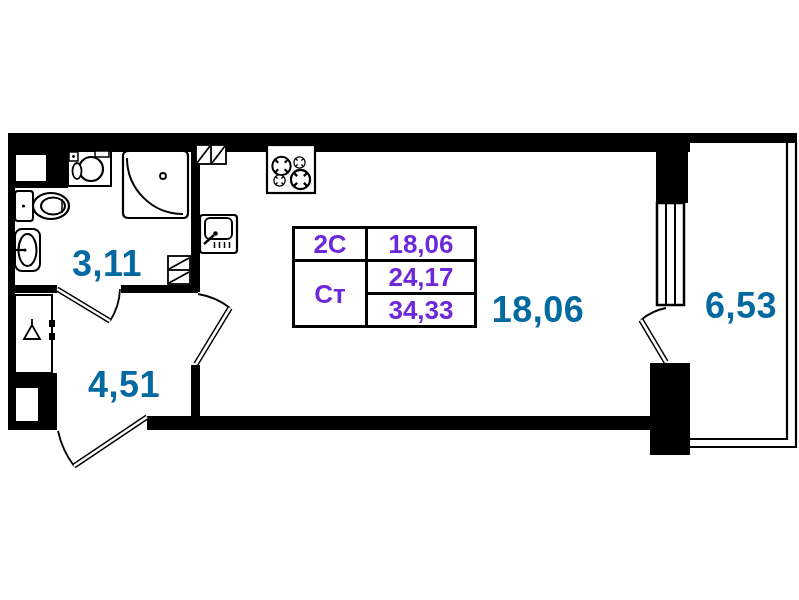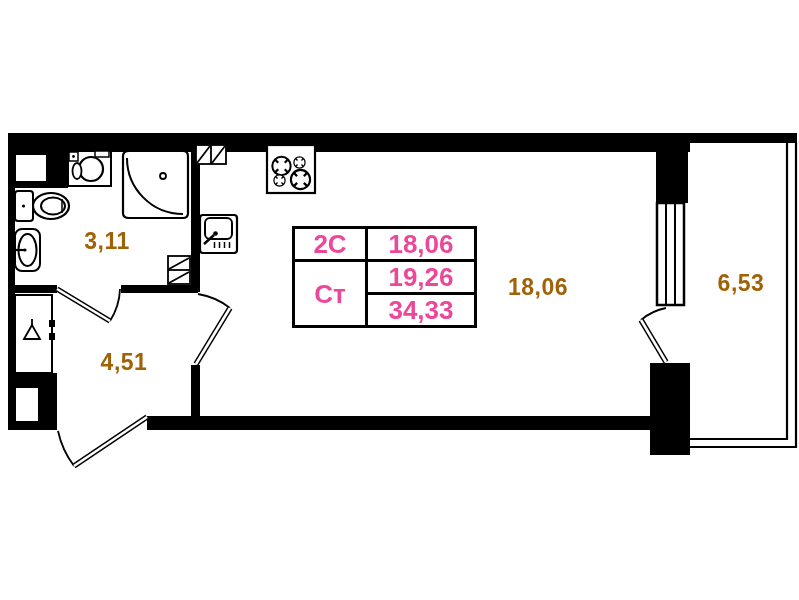--- a/index.html
+++ b/index.html
@@ -3,25 +3,25 @@
 <meta charset="utf-8">
 <style>
   html,body{margin:0;padding:0;background:#ffffff;}
   .stage{
     position:relative;width:799px;height:600px;background:#ffffff;overflow:hidden;
     font-family:"Liberation Sans",sans-serif;color:#0a0a0a;
   }
   .stage svg{position:absolute;left:0;top:0;}
   .room-label{
     position:absolute;transform:translate(-50%,-50%);
-    font-size:23px;font-weight:700;letter-spacing:0.5px;white-space:nowrap;color:#a16207;
+    font-size:36px;font-weight:700;letter-spacing:0.5px;white-space:nowrap;color:#0369a1;margin-top:23px;
   }
   .area-table{
     position:absolute;left:292px;top:226px;border-collapse:collapse;
-    font-size:26px;font-weight:700;color:#ec4899;table-layout:fixed;
+    font-size:26px;font-weight:700;color:#6d28d9;table-layout:fixed;
   }
   .area-table td{
     border:3px solid #000;text-align:center;vertical-align:middle;
     padding:0;height:30px;line-height:1;background:#fff;
   }
   .area-table .c1{width:70px;}
   .area-table .c2{width:106px;}
 </style>
 </head>
 <body>
@@ -172,21 +172,21 @@
   <div class="room-label" style="left:741px;top:283px;">6,53</div>
 
   <table class="area-table">
     <tbody>
         <tr>
       <td class="c1">2С</td>
       <td class="c2">18,06</td>
     </tr>
     <tr>
       <td class="c1" rowspan="2">Ст</td>
-      <td class="c2">19,26</td>
+      <td class="c2">24,17</td>
     </tr>
     <tr>
       <td class="c2">34,33</td>
     </tr>
   </tbody>
     </table>
 
 </div>
 
 </body></html>

